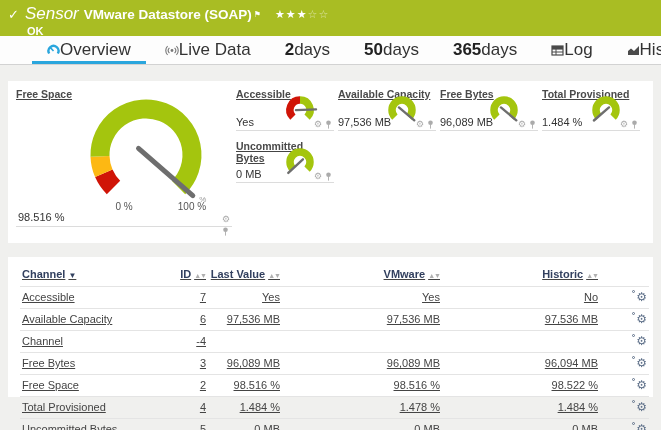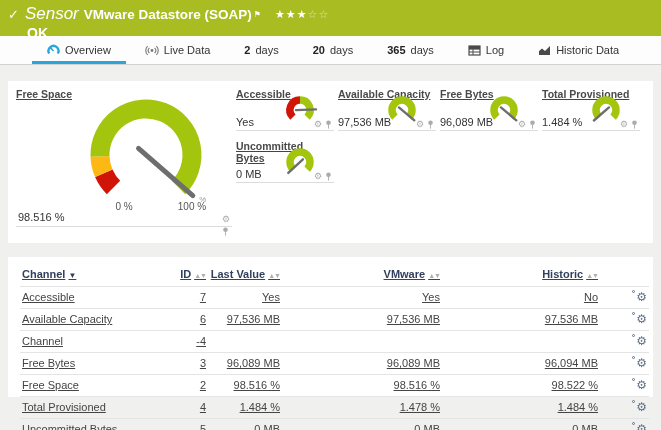--- a/index.html
+++ b/index.html
@@ -13,27 +13,27 @@
 
   
   .header { background:#a9bd23; color:#fff; padding:4px 10px 5px 8px; height:36px; }
   .header-row1 { display:flex; align-items:center; }
   .check-icon { font-size:13px; font-weight:bold; margin-right:6px; }
   .kind { font-style:italic; font-size:17px; margin-right:5px; }
   .title { font-weight:bold; font-size:13.5px;text-align:right; }
   .flag-icon { font-size:8px; vertical-align:top; margin-left:2px; }
   .stars { margin-left:14px; font-size:11px; letter-spacing:1px; }
   .stars .empty { opacity:.55; }
-  .status-ok { margin-left:19px; font-size:14px; font-weight:bold; margin-top:1px; }
+  .status-ok { margin-left:19px; font-size:11px; font-weight:bold; margin-top:1px; }
 
   
   .tabbar { background:#fdfdfd; border-bottom:1px solid #d2d2d2; height:29px;
             display:flex; align-items:stretch; padding-left:30px; }
-  .tab { display:flex; align-items:center; gap:5px; padding:0 17px; position:relative;
-         color:#333; font-size:11px; cursor:pointer; white-space:nowrap; }
+  .tab { display:flex; align-items:center; padding:0 17px; position:relative;
+         color:#333; font-size:17px; cursor:pointer; white-space:nowrap; }
   .tab .num { font-weight:bold; color:#222; }
   .tab.active::after { content:""; position:absolute; left:2px; right:2px; bottom:0;
                        height:3px; background:#2aa6dd; }
   .tab-icon { display:inline-flex; align-items:center; }
 
   
   .content { padding:16px 8px 0 8px;text-decoration:underline; }
   .gauges-panel { background:#fff; padding:4px 8px 16px 8px; display:flex; }
 
   .main-tile { width:216px; height:142px; position:relative;
@@ -101,21 +101,21 @@
           <path d="M2.6 1.1 a6.2 6.2 0 0 0 0 8.8 M11.4 1.1 a6.2 6.2 0 0 1 0 8.8" fill="none" stroke="#777" stroke-width="1.1"></path>
         </svg>
       </span>
       <span class="tab-label">Live Data</span>
     </div>
     <div class="tab">
       <span class="num">2</span>
       <span class="tab-label">days</span>
     </div>
     <div class="tab">
-      <span class="num">20</span>
+      <span class="num">50</span>
       <span class="tab-label">days</span>
     </div>
     <div class="tab">
       <span class="num">365</span>
       <span class="tab-label">days</span>
     </div>
     <div class="tab">
       <span class="tab-icon">
         <svg width="13" height="11" viewBox="0 0 13 11">
           <rect x="1" y="1" width="11" height="9" fill="none" stroke="#4a4a4a" stroke-width="1.2"></rect>

